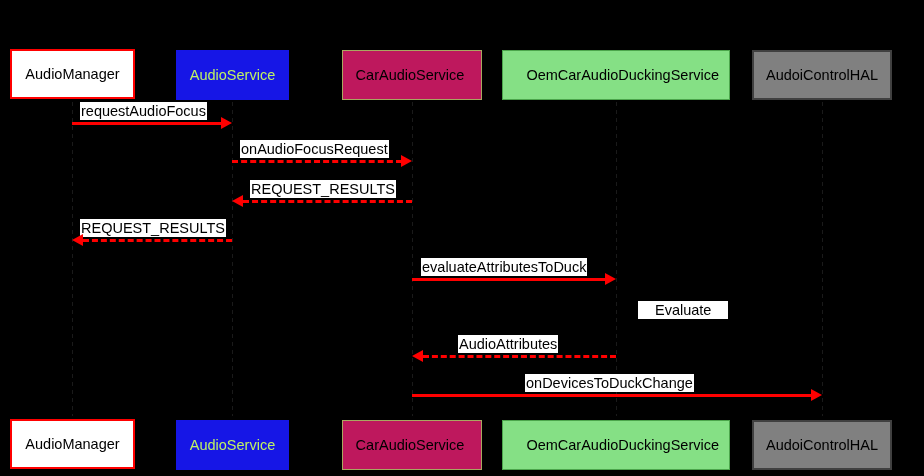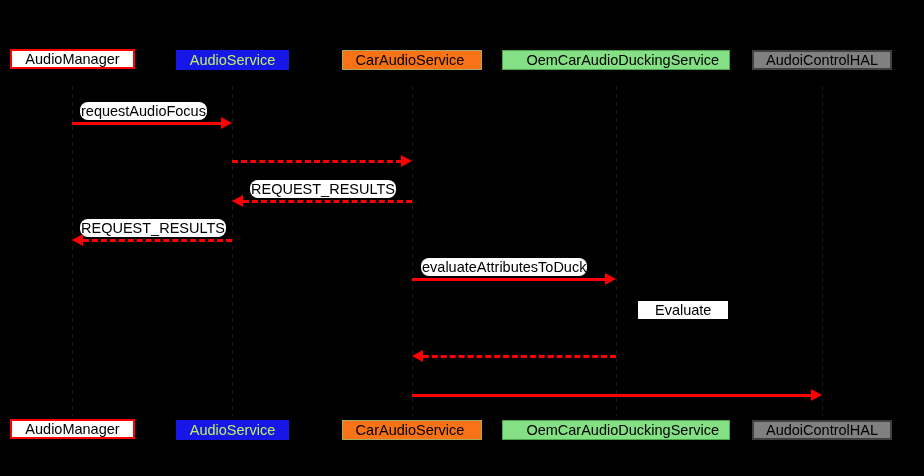--- a/index.html
+++ b/index.html
@@ -34,40 +34,40 @@
     box-sizing: border-box;
     height: 28px;
     display: flex;
     align-items: center;
   }
 
   
   .participant {
     position: absolute;
     box-sizing: border-box;
-    height: 20px;
+    height: 50px;
     display: flex;
     align-items: center;
     justify-content: center;
     font-size: 14.5px;
     white-space: nowrap;
     padding: 0 10px;
   }
   .p-audiomanager {
     background: #FFFFFF;
     border: 2px solid #FF0000;
     color: #000000;
   }
   .p-audioservice {
     background: #1616E6;
     border: 1px solid #1616E6;
     color: #bef264;
   }
   .p-caraudioservice {
-    background: #f97316;
+    background: #be185d;
     border: 1px solid #A8A860;
     color: #000000;
     padding-left: 6px;
   }
   .p-oemducking {
     background: #85E085;
     border: 1px solid #4CA64C;
     color: #000000;
     justify-content: flex-end;
   }
@@ -115,21 +115,20 @@
     border-right: 11px solid #FF0000;
   }
   .msg-label {
     position: absolute;
     background: #FFFFFF;
     color: #000000;
     font-size: 14.5px;
     line-height: 18px;
     white-space: nowrap;
     padding: 0 1px;
-    border-radius: 8px;
   }
   .note-label {
     position: absolute;
     background: #FFFFFF;
     color: #000000;
     font-size: 14.5px;
     line-height: 18px;
     white-space: nowrap;
     padding: 0 17px;
   }
@@ -159,40 +158,43 @@
     <span>OemCarAudioDuckingService</span>
   </div>
   <div class="participant p-audiocontrolhal" style="left:752px; top:50px; width:140px;">
     <span>AudoiControlHAL</span>
   </div>
 
   <div class="msg-label" style="left:80px; top:102px;">requestAudioFocus</div>
   <div class="msg-line" style="left:72px; top:122px; width:150px;"></div>
   <div class="arrowhead right" style="left:221px; top:117px;"></div>
 
+  <div class="msg-label" style="left:240px; top:140px;">onAudioFocusRequest</div>
   <div class="msg-line dashed" style="left:232px; top:160px; width:170px;"></div>
   <div class="arrowhead right" style="left:401px; top:155px;"></div>
 
   <div class="msg-label" style="left:250px; top:180px;">REQUEST_RESULTS</div>
   <div class="msg-line dashed" style="left:243px; top:200px; width:169px;"></div>
   <div class="arrowhead left" style="left:232px; top:195px;"></div>
 
   <div class="msg-label" style="left:80px; top:219px;">REQUEST_RESULTS</div>
   <div class="msg-line dashed" style="left:83px; top:239px; width:149px;"></div>
   <div class="arrowhead left" style="left:72px; top:234px;"></div>
 
   <div class="msg-label" style="left:421px; top:258px;">evaluateAttributesToDuck</div>
   <div class="msg-line" style="left:412px; top:278px; width:194px;"></div>
   <div class="arrowhead right" style="left:605px; top:273px;"></div>
 
   <div class="note-label" style="left:638px; top:301px;">Evaluate</div>
 
+  <div class="msg-label" style="left:458px; top:335px;">AudioAttributes</div>
   <div class="msg-line dashed" style="left:423px; top:355px; width:193px;"></div>
   <div class="arrowhead left" style="left:412px; top:350px;"></div>
 
+  <div class="msg-label" style="left:525px; top:374px;">onDevicesToDuckChange</div>
   <div class="msg-line" style="left:412px; top:394px; width:400px;"></div>
   <div class="arrowhead right" style="left:811px; top:389px;"></div>
 
   <div class="participant p-audiomanager" style="left:10px; top:419px; width:125px;">
     <span>AudioManager</span>
   </div>
   <div class="participant p-audioservice" style="left:176px; top:420px; width:113px;">
     <span>AudioService</span>
   </div>
   <div class="participant p-caraudioservice" style="left:342px; top:420px; width:140px;">

